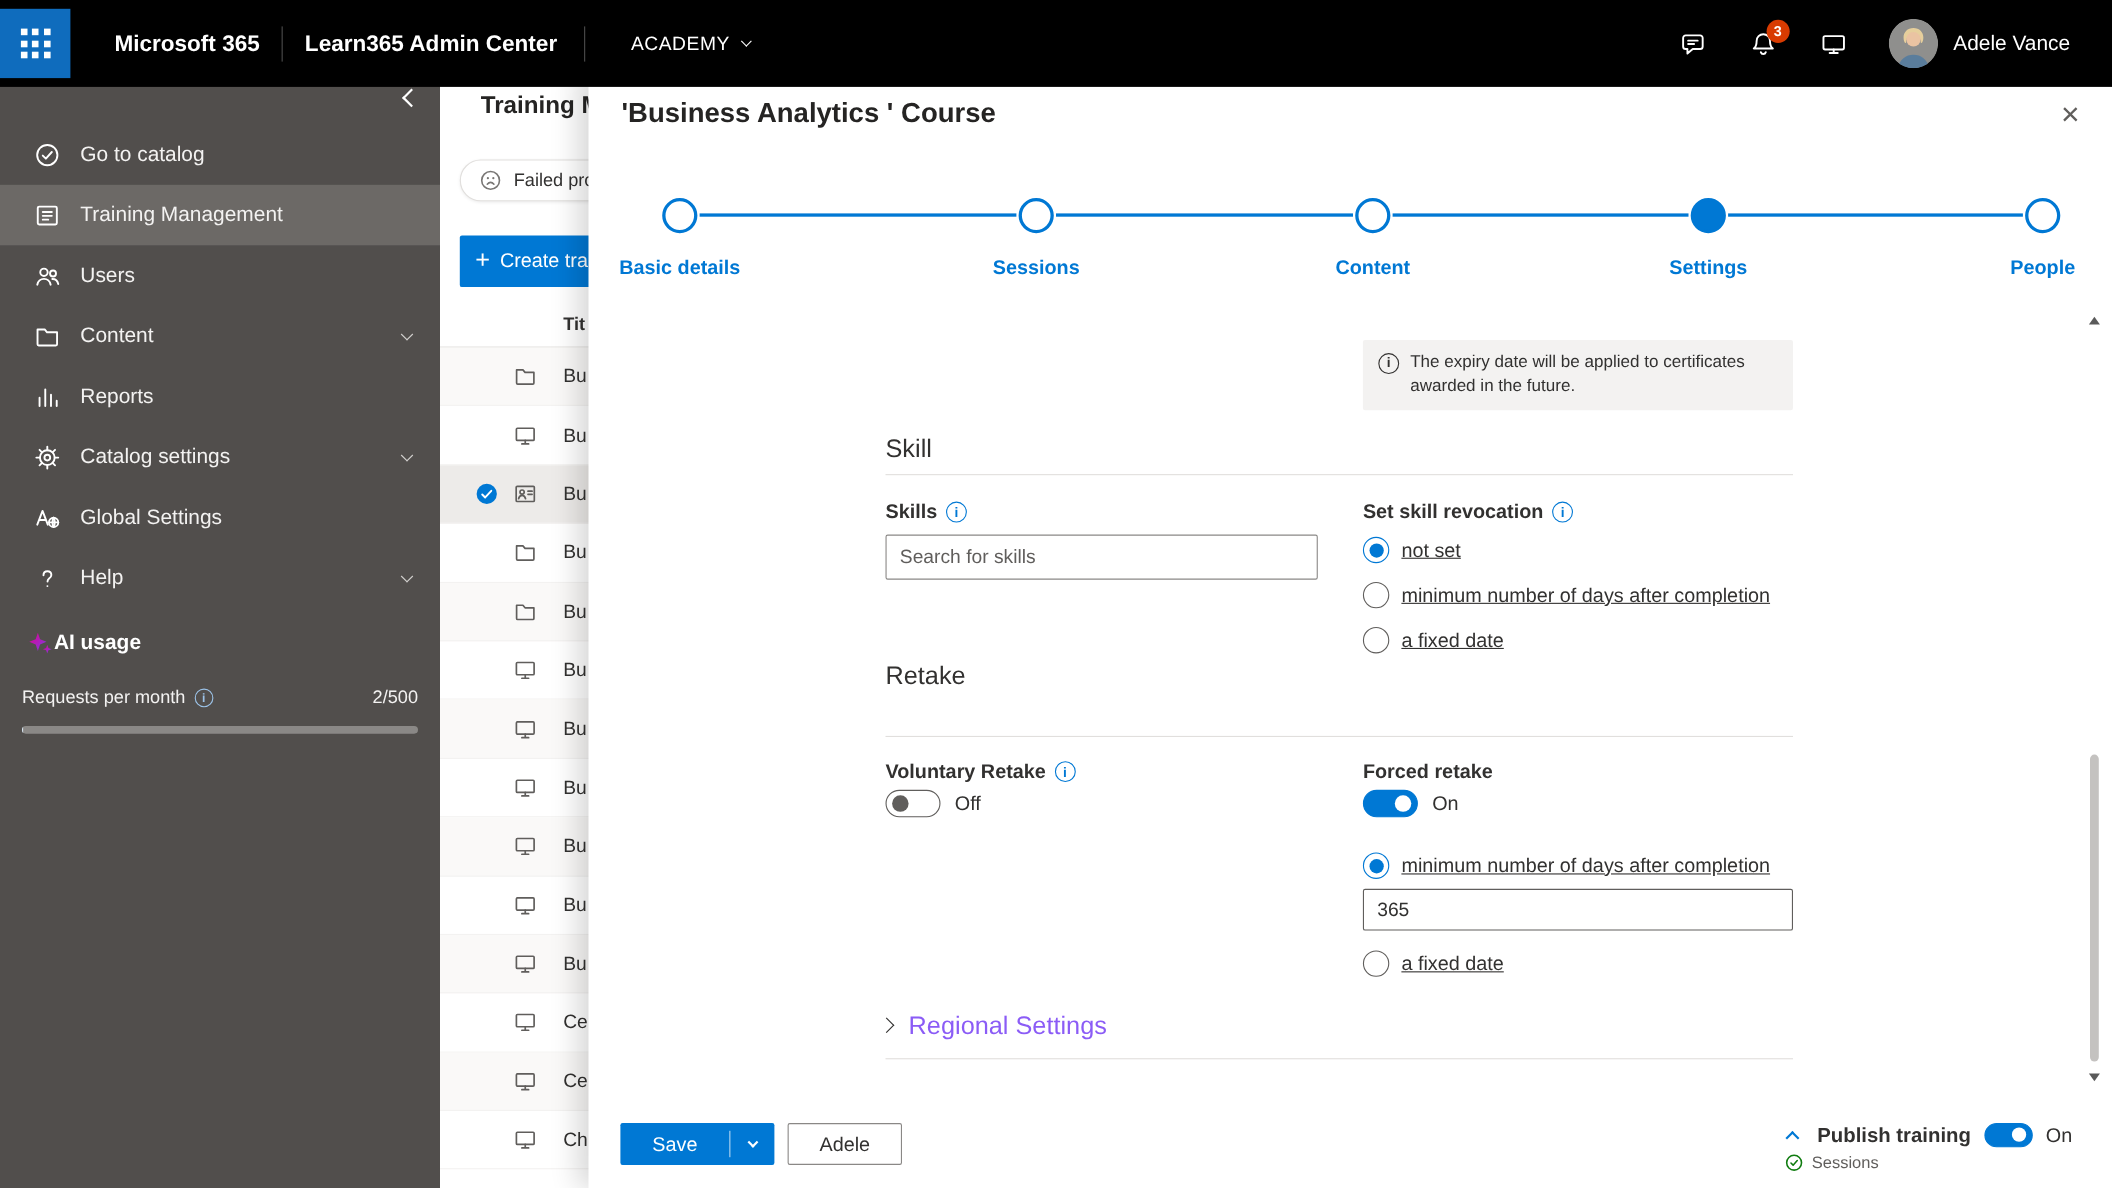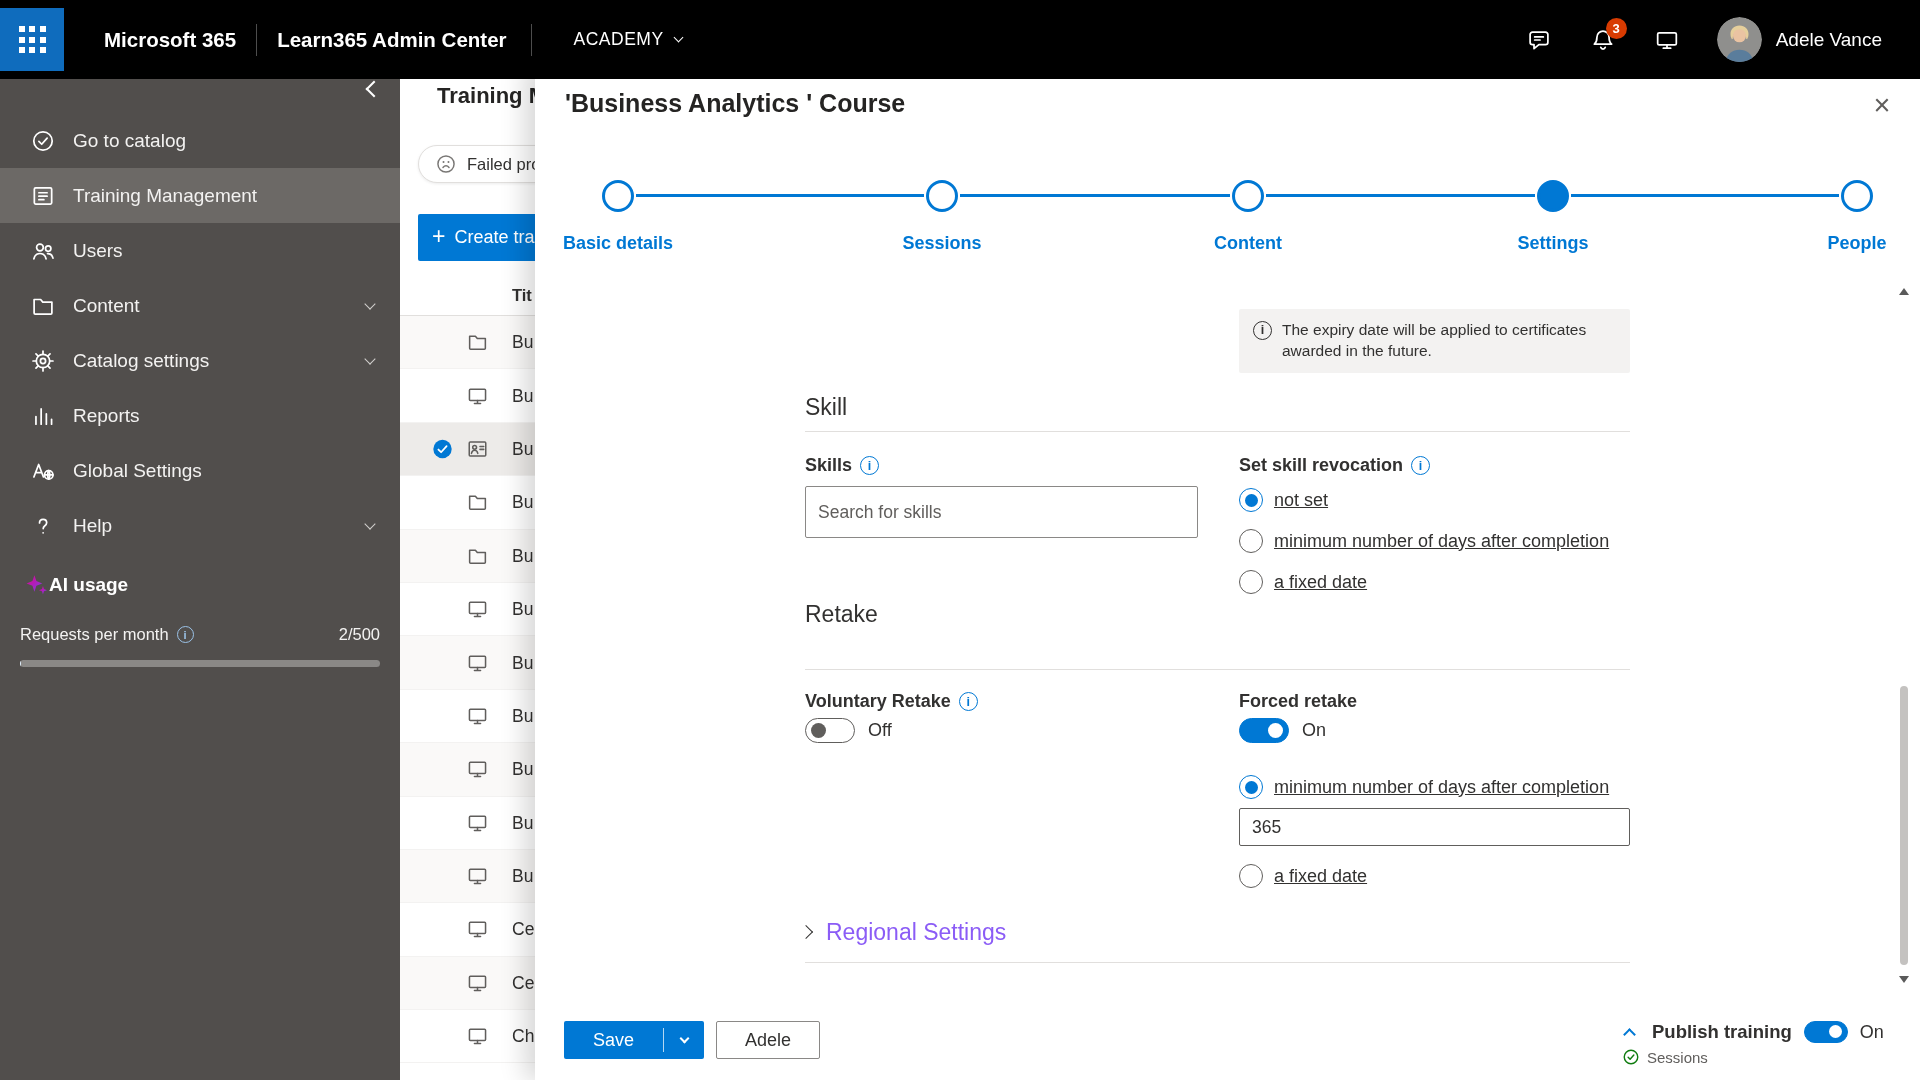--- a/index.html
+++ b/index.html
@@ -92,21 +92,21 @@
   .step-label{position:absolute;top:170px;width:260px;text-align:center;color:var(--accent);font-size:18px;font-weight:700;}
   .step-line{position:absolute;top:131px;height:3px;background:var(--accent);}
 
   .note{position:absolute;left:704px;top:246px;width:391px;background:#f3f2f1;padding:11px 14px;display:flex;gap:10px;font-size:15.5px;color:#323130;line-height:1.35;border-radius:2px;}
   .note .info-i{margin-top:1px;}
 
   .section-h{position:absolute;font-size:23px;font-weight:400;color:#323130;}
   .rule{position:absolute;left:270px;width:825px;height:1px;background:#e1dfdd;}
   .f-row{position:absolute;display:flex;align-items:center;gap:8px;font-size:18px;font-weight:700;color:#323130;}
 
-  .text-input{border:1px solid #8a8886;border-radius:2px;height:52px;padding:0 12px;font-size:17.5px;font-family:inherit;color:#323130;background:#fff;}
+  .text-input{border:1px solid #8a8886;border-radius:2px;height:41px;padding:0 12px;font-size:17.5px;font-family:inherit;color:#323130;background:#fff;}
   .text-input::placeholder{color:#605e5c;}
   .skills-input{position:absolute;left:270px;top:423px;width:393px;}
 
   .radio-group{position:absolute;}
   .radio-row{display:flex;align-items:center;gap:11px;height:28px;margin-bottom:13px;text-decoration:underline;}
   .radio{width:24px;height:24px;border-radius:50%;border:1.5px solid #605e5c;background:#fff;position:relative;flex:none;}
   .radio.on{border-color:var(--accent);}
   .radio.on::after{content:"";position:absolute;inset:4.5px;border-radius:50%;background:var(--accent);}
   .radio-label{font-size:18px;font-weight:400;color:#323130;white-space:nowrap;}
   #forced-options .radio-row{margin-bottom:7px;}
@@ -244,35 +244,35 @@
           <svg viewBox="0 0 24 24" fill="none" stroke="currentColor" stroke-width="1.6" stroke-linecap="round" stroke-linejoin="round">
             <path d="M3.8 6h6l2 2.4h8.4v10.1a1 1 0 0 1-1 1H4.8a1 1 0 0 1-1-1z"></path>
           </svg>
         </span>
         <span class="side-label" data-interactable="false">Content</span>
         <span class="chev chev-down" data-interactable="false"></span>
       </div>
       <div class="side-item" data-interactable="true">
         <span class="icon" data-interactable="false">
           <svg viewBox="0 0 24 24" fill="none" stroke="currentColor" stroke-width="1.6" stroke-linecap="round" stroke-linejoin="round">
+            <path d="M5.5 19.5v-7M10.3 19.5V5.5M15.1 19.5v-9.5M19.9 19.5v-4.5"></path>
+          </svg>
+        </span>
+        <span class="side-label" data-interactable="false">Reports</span>
+      </div>
+      <div class="side-item" data-interactable="true">
+        <span class="icon" data-interactable="false">
+          <svg viewBox="0 0 24 24" fill="none" stroke="currentColor" stroke-width="1.6" stroke-linecap="round" stroke-linejoin="round">
             <circle cx="12" cy="12" r="6.2"></circle>
             <circle cx="12" cy="12" r="2.4"></circle>
             <path d="M12 2.8v3M12 18.2v3M2.8 12h3M18.2 12h3M5.5 5.5l2.1 2.1M16.4 16.4l2.1 2.1M18.5 5.5l-2.1 2.1M7.6 16.4l-2.1 2.1"></path>
           </svg>
         </span>
         <span class="side-label" data-interactable="false">Catalog settings</span>
         <span class="chev chev-down" data-interactable="false"></span>
-      </div>
-      <div class="side-item" data-interactable="true">
-        <span class="icon" data-interactable="false">
-          <svg viewBox="0 0 24 24" fill="none" stroke="currentColor" stroke-width="1.6" stroke-linecap="round" stroke-linejoin="round">
-            <path d="M5.5 19.5v-7M10.3 19.5V5.5M15.1 19.5v-9.5M19.9 19.5v-4.5"></path>
-          </svg>
-        </span>
-        <span class="side-label" data-interactable="false">Reports</span>
       </div>
       <div class="side-item" data-interactable="true">
         <span class="icon" data-interactable="false">
           <svg viewBox="0 0 24 24" fill="none" stroke="currentColor" stroke-width="1.6" stroke-linecap="round" stroke-linejoin="round">
             <path d="M3.6 17.5L8 6l4.4 11.5M5.2 13.6h5.6"></path>
             <circle cx="17.3" cy="15.6" r="3.9"></circle>
             <path d="M13.4 15.6h7.8M17.3 11.7c1.3 1.1 1.3 6.7 0 7.8M17.3 11.7c-1.3 1.1-1.3 6.7 0 7.8"></path>
           </svg>
         </span>
         <span class="side-label" data-interactable="false">Global Settings</span>

